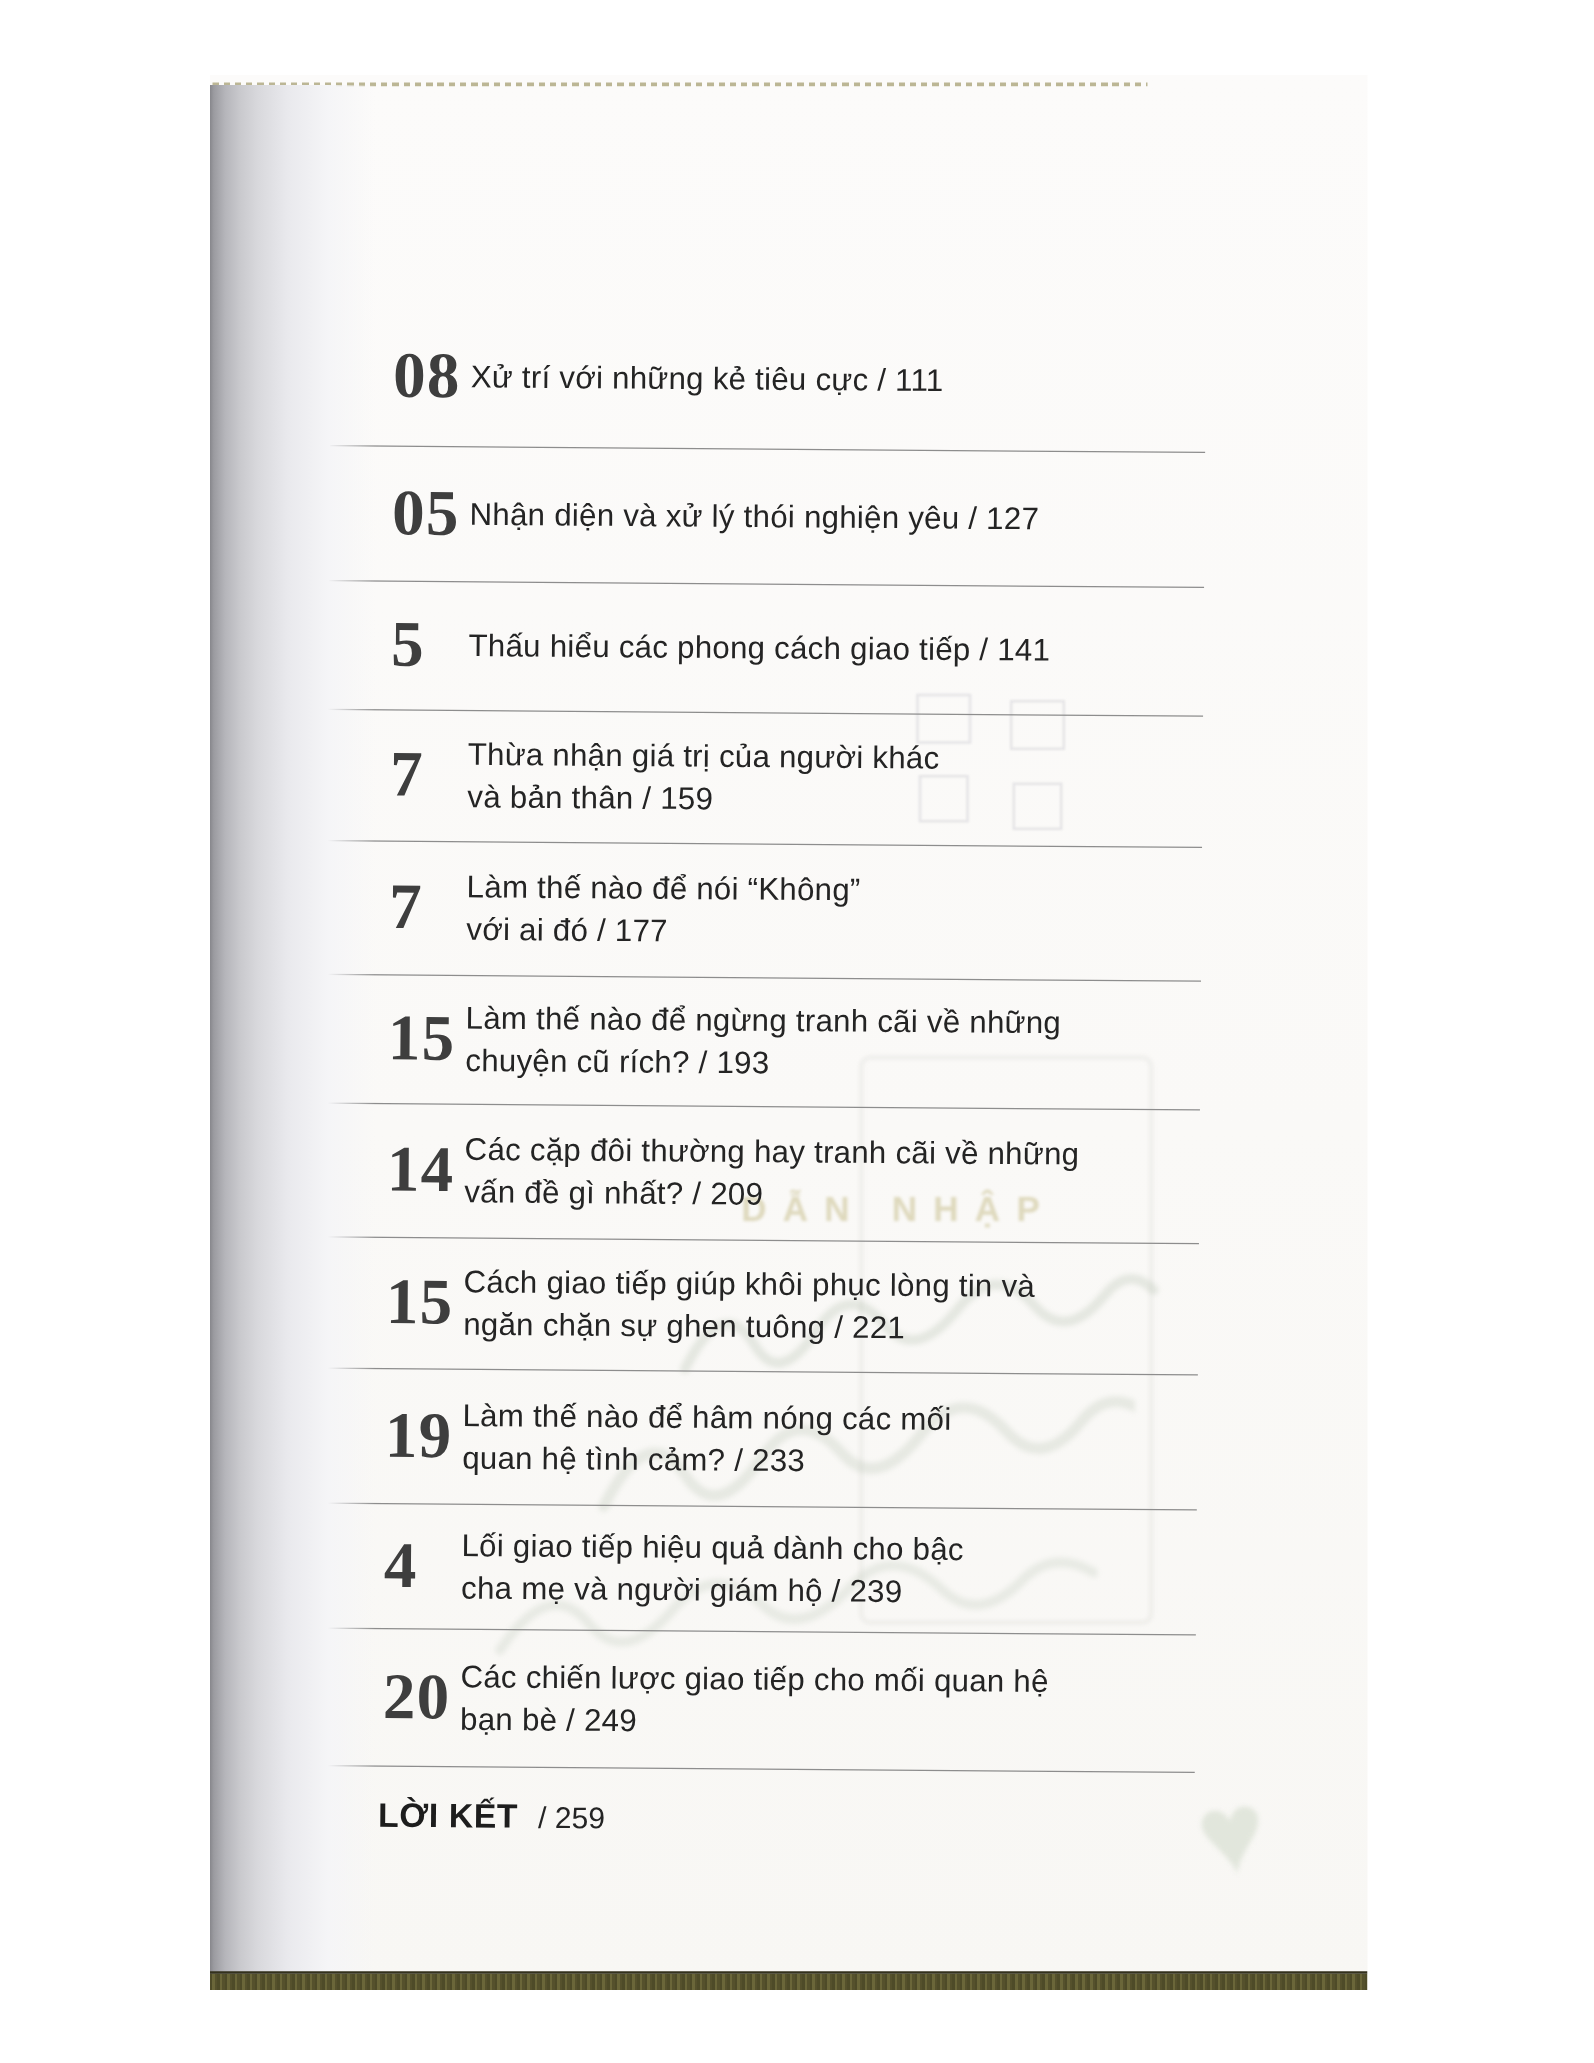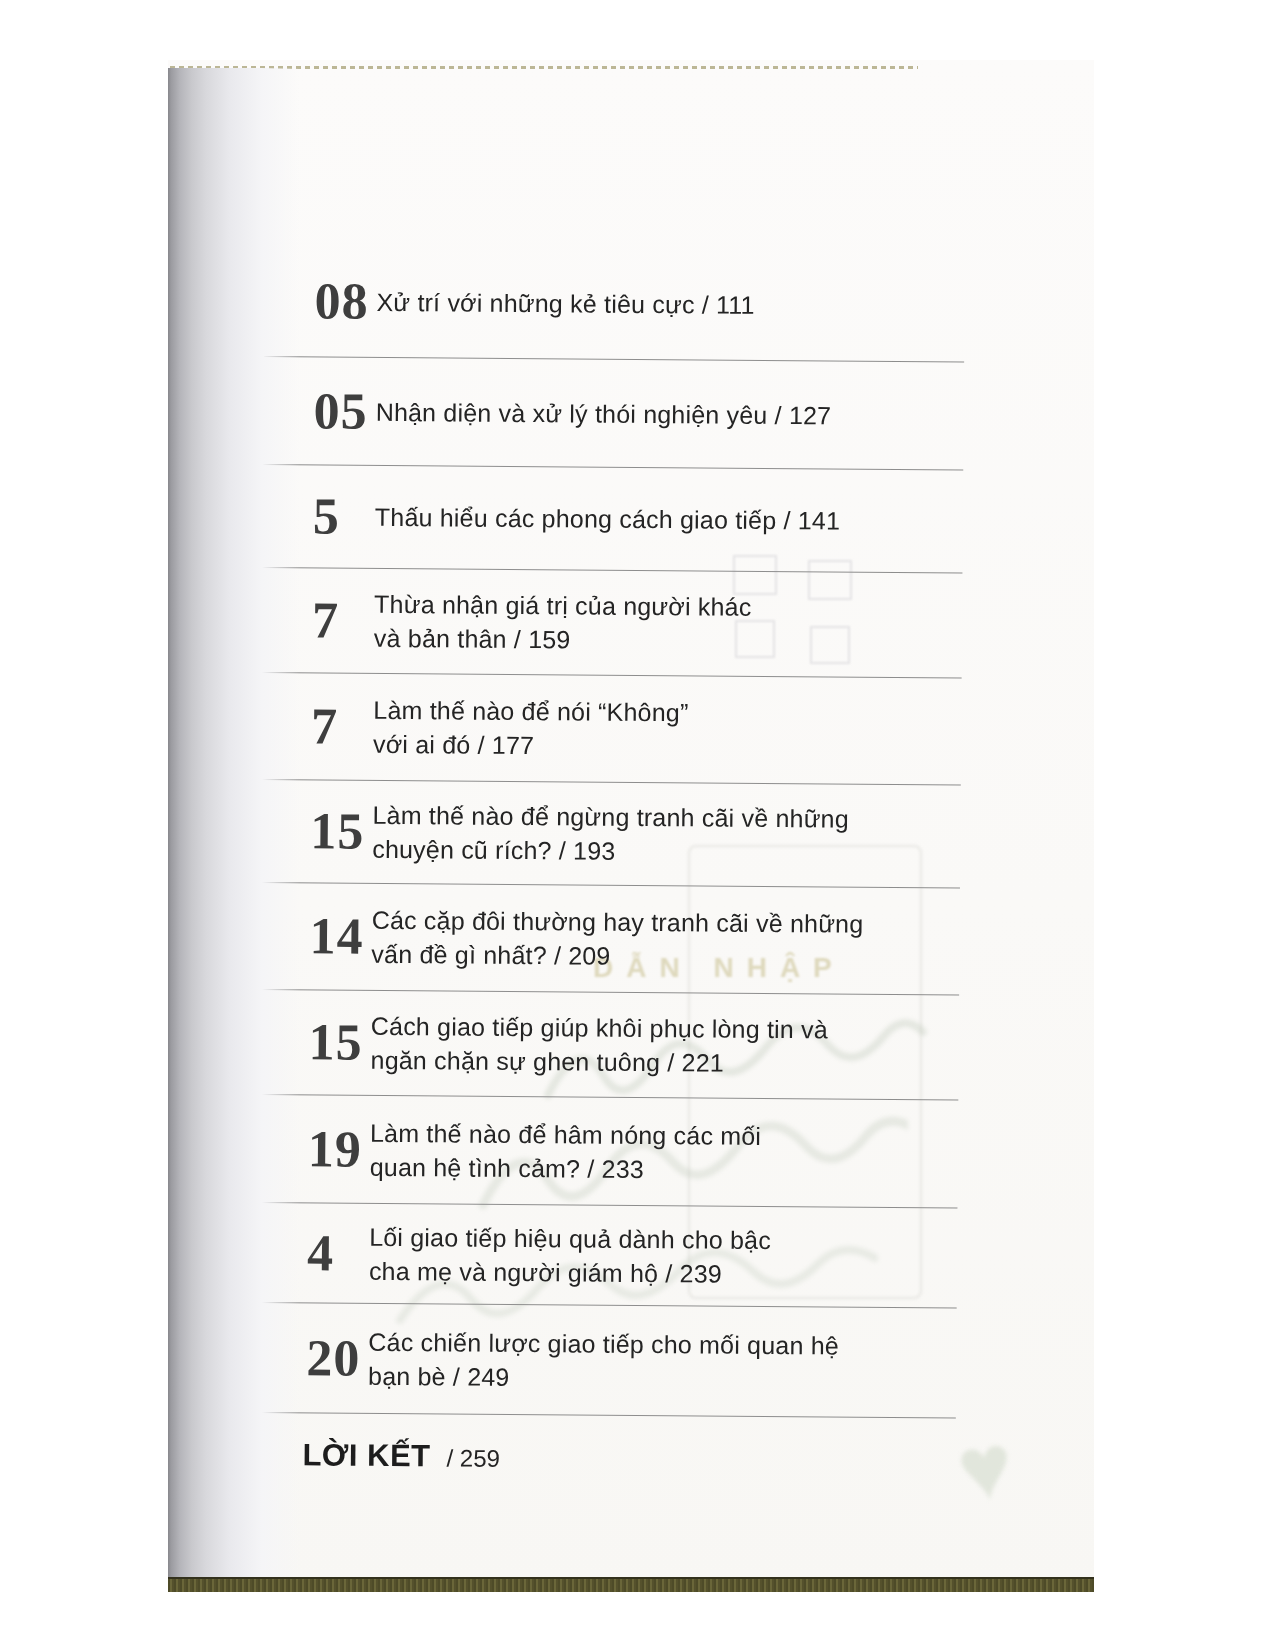--- a/index.html
+++ b/index.html
@@ -36,21 +36,21 @@
 
   
   .toc{position:absolute;left:97px;top:186px;width:700px;
        transform:rotate(0.45deg);transform-origin:0 0;}
   .row{display:flex;align-items:center;border-bottom:1.5px solid #8d8d8d;
        padding-left:50px;box-sizing:border-box;}
   .num{flex:0 0 62px;font-family:Liberation Serif, serif;font-weight:bold;
        font-size:52px;letter-spacing:1px;color:#3e3e3e;line-height:1;}
   .title{font-size:25px;line-height:34px;color:#242424;letter-spacing:.2px;}
   .footer-row{padding:24px 0 0 47px;display:flex;align-items:baseline;}
-  .footer-label{font-weight:bold;font-size:31px;color:#1d1d1d;letter-spacing:.5px;text-align:center;}
+  .footer-label{font-weight:bold;font-size:27px;color:#1d1d1d;letter-spacing:.5px;text-align:center;}
   .footer-page{font-size:24px;color:#242424;margin-left:16px;}
 </style>
 </head>
 <body>
 
 <div class="photo">
 
   <div class="ghost g-square" style="left:565px;top:495px;width:40px;height:36px;"></div>
   <div class="ghost g-square" style="left:640px;top:500px;width:40px;height:36px;"></div>
   <div class="ghost g-square" style="left:567px;top:560px;width:36px;height:34px;"></div>

